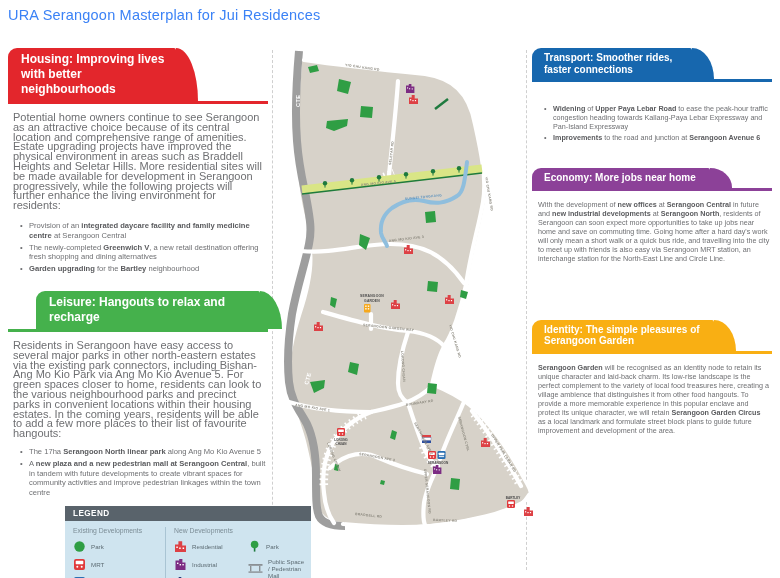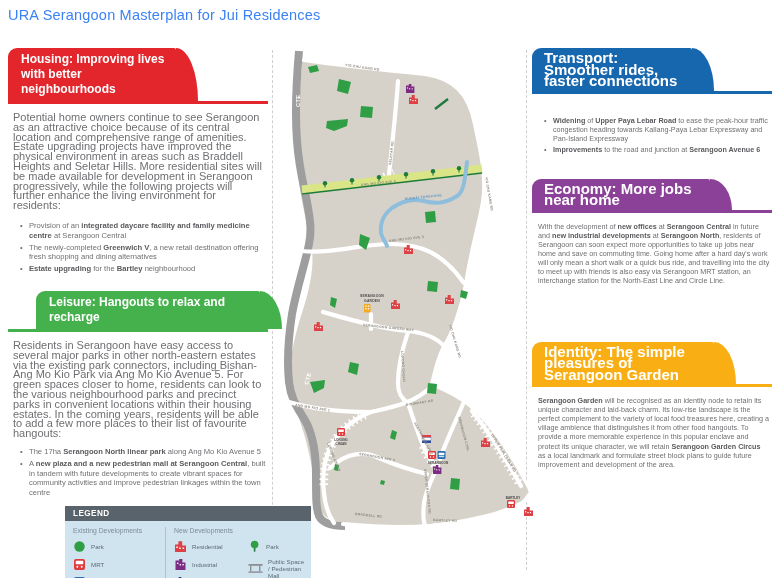--- a/index.html
+++ b/index.html
@@ -24,21 +24,21 @@
   .tab{
     position:relative;display:inline-block;box-sizing:border-box;width:var(--tabw);
     background:var(--c);color:#fff;font-weight:bold;
     padding:4px 8px 4px 13px;border-radius:9px 2px 0 0;
   }
   .tab::after{
     content:"";position:absolute;left:100%;bottom:0;width:22px;height:100%;
     background:var(--c);border-radius:0 100% 0 0;
   }
   #col-left .tab{font-size:12px;line-height:15px;}
-  #col-right .tab{font-size:15px;line-height:11.5px;padding-left:12px;}
+  #col-right .tab{font-size:10px;line-height:11.5px;padding-left:12px;}
 
   
   .body-copy{margin:0;}
   #col-left .body-copy{font-size:11px;line-height:9.8px;padding:0 4px 0 5px;}
   #col-right .body-copy{font-size:7.2px;line-height:9.1px;padding:0 2px 0 6px;}
   .body-copy b{color:#5a5b5e;}
   ul.blist{list-style:none;margin:10px 0 0 0;padding:0 2px 0 12px;}
   #col-left ul.blist{font-size:7.6px;line-height:9.8px;}
   #col-right ul.blist{font-size:7.2px;line-height:9.1px;}
   ul.blist li{position:relative;padding-left:9px;margin-bottom:2px;}
@@ -78,21 +78,21 @@
 
 <div class="col" id="col-left">
 
   <div class="banner" style="--c: #e3262c;">
     <span class="tab" style="--tabw:168px"><span>Housing: Improving lives with better neighbourhoods</span></span>
   </div>
   <p class="body-copy"><span>Potential home owners continue to see Serangoon as an attractive choice because of its central location and comprehensive range of amenities. Estate upgrading projects have improved the physical environment in areas such as Braddell Heights and Seletar Hills. More residential sites will be made available for development in Serangoon progressively, while the following projects will further enhance the living environment for residents:</span></p>
   <ul class="blist">
     <li><span>Provision of an </span><b>integrated daycare facility and family medicine centre</b><span> at Serangoon Central</span></li>
     <li><span>The newly-completed </span><b>Greenwich V</b><span>, a new retail destination offering fresh shopping and dining alternatives</span></li>
-    <li><b>Estate upgrading</b><span> for the </span><b>Bartley</b><span> neighbourhood</span></li>
+    <li><b>Garden upgrading</b><span> for the </span><b>Bartley</b><span> neighbourhood</span></li>
   </ul>
 
   <div class="banner" style="margin-top: 17px; padding-left: 28px; --c: #45b14c;">
     <span class="tab" style="--tabw:224px"><span>Leisure: Hangouts to relax and recharge</span></span>
   </div>
   <p class="body-copy"><span>Residents in Serangoon have easy access to several major parks in other north-eastern estates via the existing park connectors, including Bishan-Ang Mo Kio Park via Ang Mo Kio Avenue 5. For green spaces closer to home, residents can look to the various neighbourhood parks and precinct parks in convenient locations within their housing estates. In the coming years, residents will be able to add a few more places to their list of favourite hangouts:</span></p>
   <ul class="blist" style="margin-top:8px">
     <li><span>The 17ha </span><b>Serangoon North linear park</b><span> along Ang Mo Kio Avenue 5</span></li>
     <li><span>A </span><b>new plaza and a new pedestrian mall at Serangoon Central</b><span>, built in tandem with future developments to create vibrant spaces for community activities and improve pedestrian linkages within the town centre</span></li>
   </ul>

